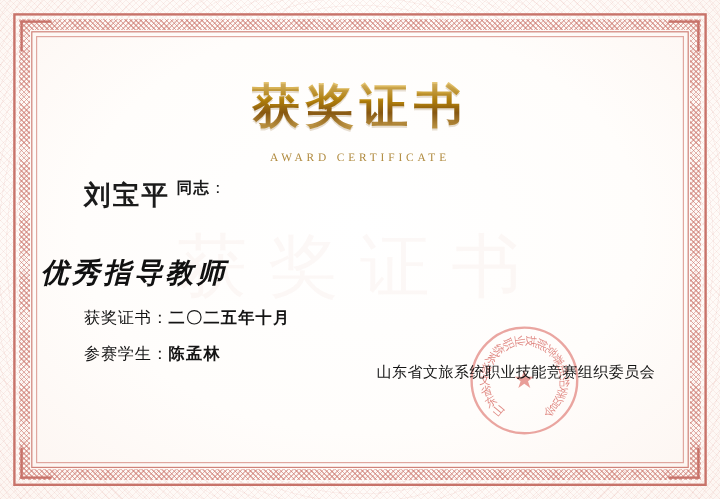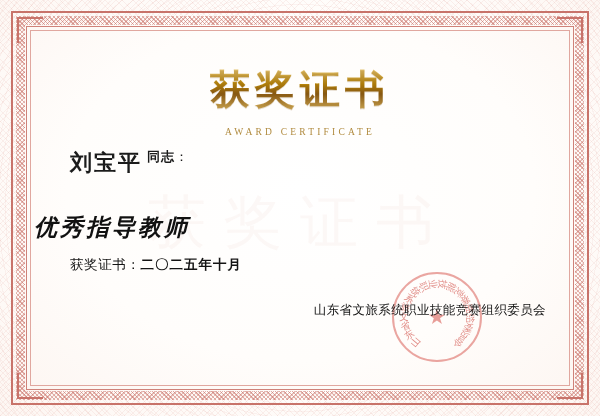--- a/index.html
+++ b/index.html
@@ -279,20 +279,23 @@
       <span class="honorific">同志</span>
       <span class="colon">：</span>
     </div>
 
 
     <div class="award-title">优秀指导教师</div>
 
     <div class="fields">
       <div>
         <span>获奖证书：</span><span class="field-value">二〇二五年十月</span>
+      </div>
+      <div>
+        <span>参赛学生：</span><span class="field-value">陈孟林</span>
       </div>
     </div>
 
     <div class="seal">
       <div class="ring-text">
           <span style="transform: rotate(-140deg) translate(0px, -33px) rotate(90deg) translate(-50%, -50%);">山</span>
           <span style="transform: rotate(-123.529deg) translate(0px, -33px) rotate(90deg) translate(-50%, -50%);">东</span>
           <span style="transform: rotate(-107.059deg) translate(0px, -33px) rotate(90deg) translate(-50%, -50%);">省</span>
           <span style="transform: rotate(-90.5882deg) translate(0px, -33px) rotate(90deg) translate(-50%, -50%);">文</span>
           <span style="transform: rotate(-74.1176deg) translate(0px, -33px) rotate(90deg) translate(-50%, -50%);">旅</span>

